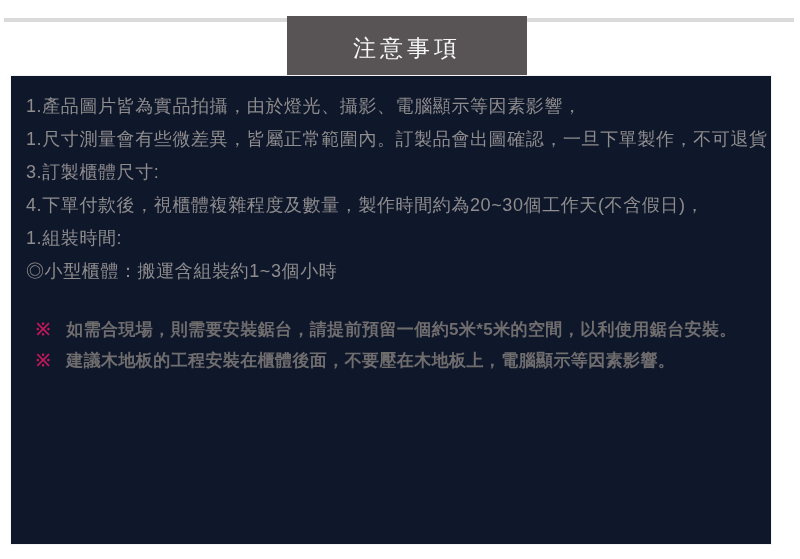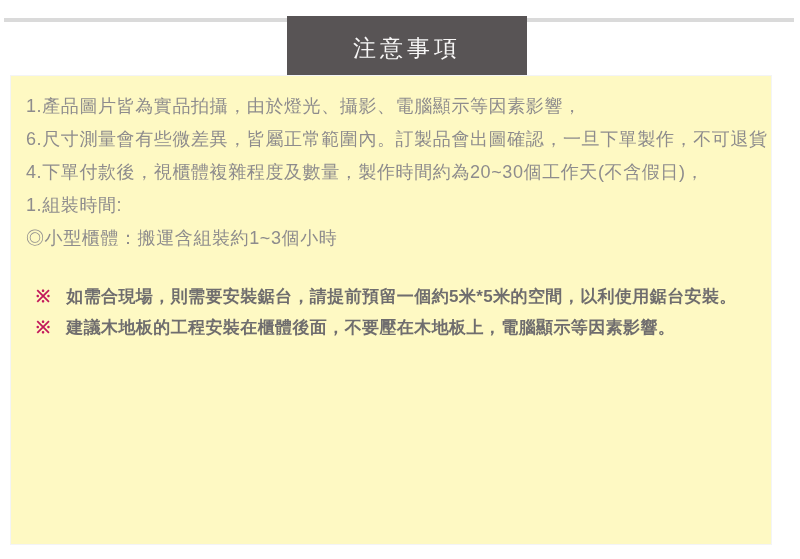--- a/index.html
+++ b/index.html
@@ -36,21 +36,21 @@
     font-size: 23px;
     letter-spacing: 4px;
     font-weight: normal;
   }
   .content-panel {
     position: absolute;
     left: 10px;
     top: 75px;
     width: 762px;
     height: 470px;
-    background: #fef9c3;
+    background: #0f172a;
     border: 1px solid #f3f4f6;
     padding: 14px 0 0 15px;
   }
   .notice-line {
     font-size: 18px;
     line-height: 33px;
     color: #8e8c8d;
     letter-spacing: 0.6px;
     white-space: nowrap;
     font-weight: 500;
@@ -82,21 +82,22 @@
 <body>
 
 <div class="top-divider"></div>
 
 <div class="title-box">
   <span class="title-text">注意事項</span>
 </div>
 
 <div class="content-panel">
   <p class="notice-line">1.產品圖片皆為實品拍攝，由於燈光、攝影、電腦顯示等因素影響，</p>
-  <p class="notice-line">6.尺寸測量會有些微差異，皆屬正常範圍內。訂製品會出圖確認，一旦下單製作，不可退貨</p>
+  <p class="notice-line">1.尺寸測量會有些微差異，皆屬正常範圍內。訂製品會出圖確認，一旦下單製作，不可退貨</p>
+  <p class="notice-line">3.訂製櫃體尺寸:</p>
   <p class="notice-line">4.下單付款後，視櫃體複雜程度及數量，製作時間約為20~30個工作天(不含假日)，</p>
   <p class="notice-line">1.組裝時間:</p>
   <p class="notice-line">◎小型櫃體：搬運含組裝約1~3個小時</p>
 
   <div class="footnotes">
     <div class="footnote-row">
       <span class="footnote-marker">※</span>
       <span class="footnote-text">如需合現場，則需要安裝鋸台，請提前預留一個約5米*5米的空間，以利使用鋸台安裝。</span>
     </div>
     <div class="footnote-row">

